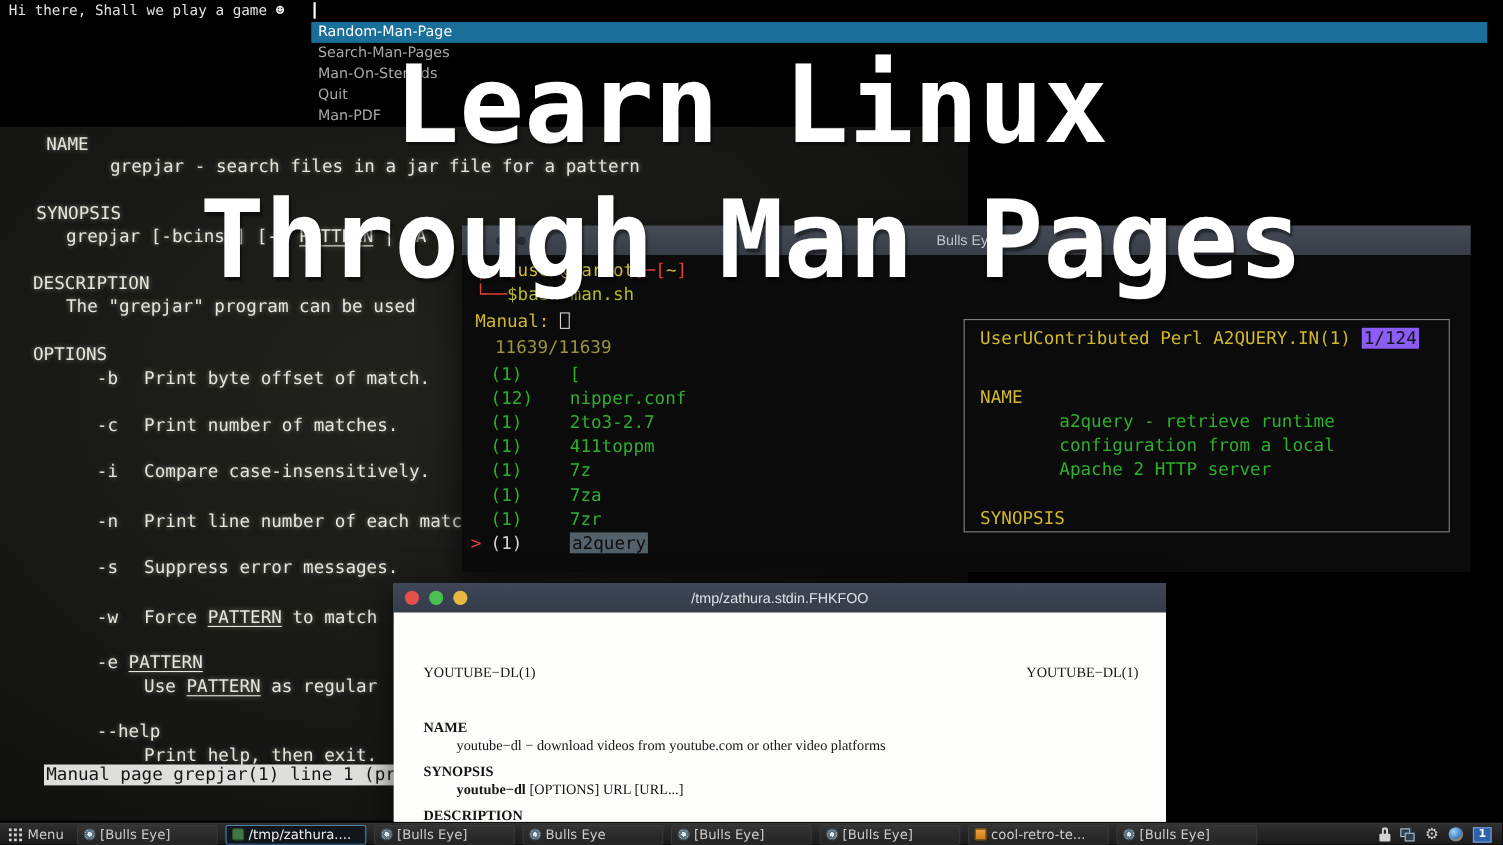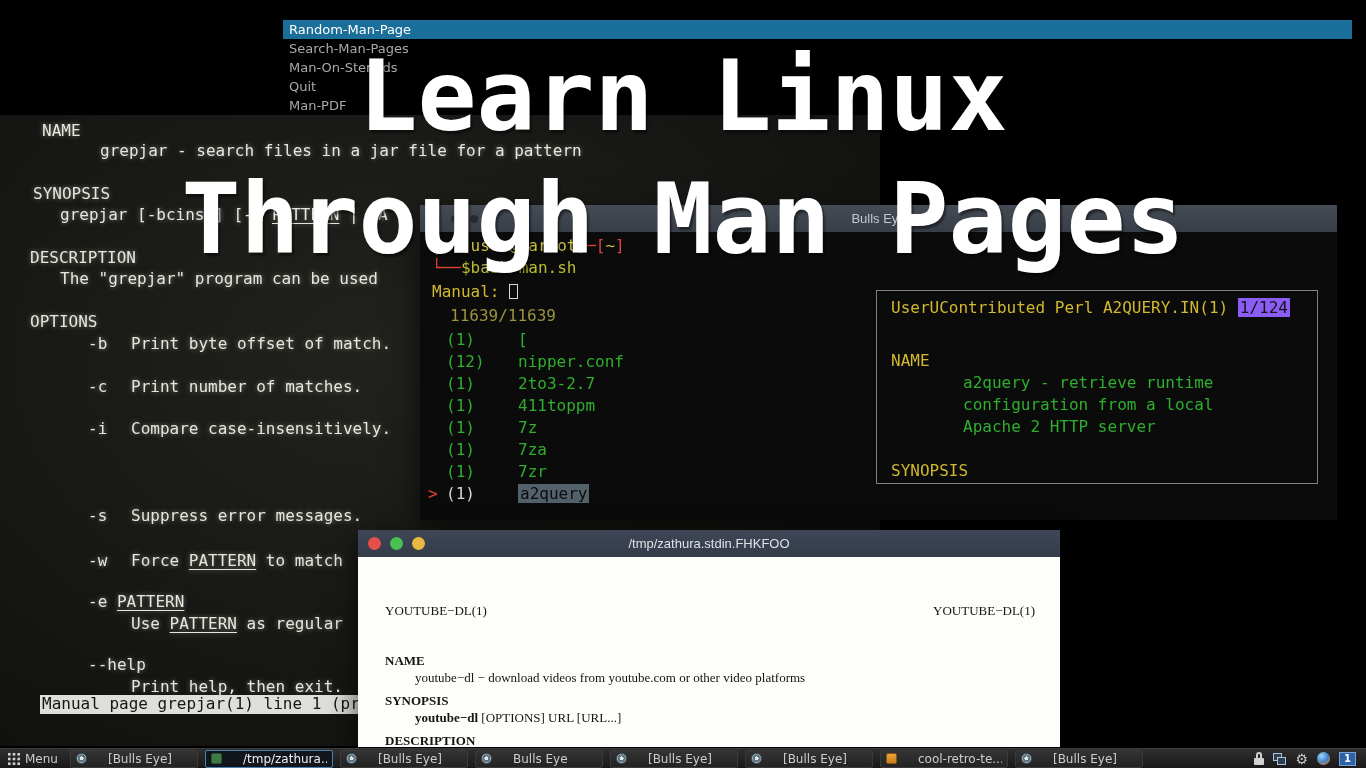--- a/index.html
+++ b/index.html
@@ -75,21 +75,21 @@
     pointer-events:none; text-shadow:2px 3px 2px rgba(0,0,0,.45); line-height:1.15; }
   .bt1 { position:absolute; top:40px;  left:0; width:100%; font-size:98px; }
   .bt2 { position:absolute; top:163px; left:0; width:100%; font-size:98px; }
 
   
   .taskbar { position:absolute; left:0; top:748px; width:100%; height:20px;
     background:linear-gradient(#2f2f2f,#191919); border-top:1px solid #3c3c3c;
     display:flex; align-items:center; z-index:60;
     font-family:"DejaVu Sans",sans-serif; font-size:12px; color:#cccccc; }
   .tb-menu { display:flex; align-items:center; gap:5px; padding:0 12px 0 8px; height:100%; }
-  .task { display:flex; align-items:center; gap:21px; width:128px; height:18px; margin-right:7px;
+  .task { display:flex; align-items:center; gap:4px; width:128px; height:18px; margin-right:7px;
     padding:0 5px; border:1px solid #3a3a3a; background:linear-gradient(#333,#232323);
     border-radius:2px; overflow:hidden; }
   .task .tlabel { white-space:nowrap; overflow:hidden; }
   .task.active { background:#10161c; border-color:#4a81ad; color:#eeeeee; }
   .ticon { width:11px; height:11px; flex:0 0 auto; border-radius:50%; }
   .ticon.bullseye { background:radial-gradient(circle at 50% 50%, #dfe7ea 0 2px, #5e7684 2px 4px, #9fb3bc 4px);
     border:1px solid #47555e; }
   .ticon.zathura { border-radius:2px; background:#3f7a46; border:1px solid #2b5530; }
   .ticon.crt { border-radius:2px; background:linear-gradient(#f0a43c,#c97d1e); border:1px solid #8a5a12; }
   .tray { margin-left:auto; display:flex; align-items:center; gap:9px; padding-right:10px; }
@@ -118,20 +118,21 @@
     <div class="r-line" style="left:42px;top:8px">NAME</div>
     <div class="r-line" style="left:100px;top:28px">grepjar - search files in a jar file for a pattern</div>
     <div class="r-line" style="left:33px;top:71px">SYNOPSIS</div>
     <div class="r-line" style="left:60px;top:92px"><span>grepjar [-bcinsw] [-e </span><span class="u">PATTERN</span><span> | PA</span></div>
     <div class="r-line" style="left:30px;top:135px">DESCRIPTION</div>
     <div class="r-line" style="left:60px;top:156px">The "grepjar" program can be used</div>
     <div class="r-line" style="left:30px;top:199px">OPTIONS</div>
     <div class="r-line" style="left:88px;top:221px"><span class="flagcol">-b</span><span>Print byte offset of match.</span></div>
     <div class="r-line" style="left:88px;top:264px"><span class="flagcol">-c</span><span>Print number of matches.</span></div>
     <div class="r-line" style="left:88px;top:306px"><span class="flagcol">-i</span><span>Compare case-insensitively.</span></div>
+    <div class="r-line" style="left:88px;top:351px"><span class="flagcol">-n</span><span>Print line number of each matc</span></div>
     <div class="r-line" style="left:88px;top:393px"><span class="flagcol">-s</span><span>Suppress error messages.</span></div>
     <div class="r-line" style="left:88px;top:438px"><span class="flagcol">-w</span><span>Force </span><span class="u">PATTERN</span><span> to match</span></div>
     <div class="r-line" style="left:88px;top:479px"><span>-e </span><span class="u">PATTERN</span></div>
     <div class="r-line" style="left:131px;top:501px"><span>Use </span><span class="u">PATTERN</span><span> as regular</span></div>
     <div class="r-line" style="left:88px;top:542px">--help</div>
     <div class="r-line" style="left:131px;top:564px">Print help, then exit.</div>
     <div class="r-status">Manual page grepjar(1) line 1 (pr</div>
   </div>
 
   <div class="win bullseye">
@@ -184,20 +185,24 @@
       </div>
       <div class="z-line z-h" style="left:27px;top:96px">NAME</div>
       <div class="z-line" style="left:57px;top:113px">youtube−dl − download videos from youtube.com or other video platforms</div>
       <div class="z-line z-h" style="left:27px;top:136px">SYNOPSIS</div>
       <div class="z-line" style="left:57px;top:153px"><span class="z-h">youtube−dl</span><span> [OPTIONS] URL [URL...]</span></div>
       <div class="z-line z-h" style="left:27px;top:176px">DESCRIPTION</div>
       <div class="z-line" style="left:57px;top:193px;width:616px;text-align:justify;"><span class="z-h">youtube−dl</span><span> is a command−line program to download videos from YouTube.com and a few more sites.  It requires the Python interpreter, version 2.6, 2.7, or 3.2+, and it is not platform specific.  It should work on</span></div>
     </div>
   </div>
 
+  <div class="topstrip">
+    <div class="topbar-msg">Hi there, Shall we play a game ☻</div>
+    <div class="text-cursor"></div>
+  </div>
   <div class="menu-pop">
     <div class="menu-item selected">Random-Man-Page</div>
     <div class="menu-item">Search-Man-Pages</div>
     <div class="menu-item">Man-On-Steroids</div>
     <div class="menu-item">Quit</div>
     <div class="menu-item">Man-PDF</div>
   </div>
 
   <div class="big-title">
     <div class="bt1">Learn Linux</div>

